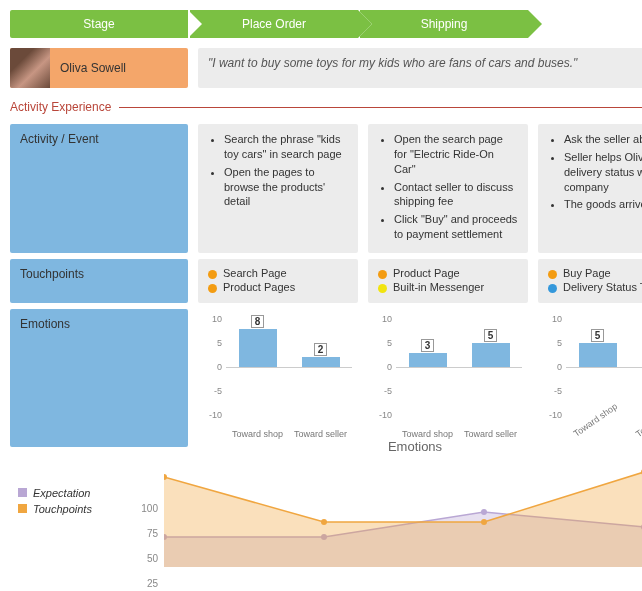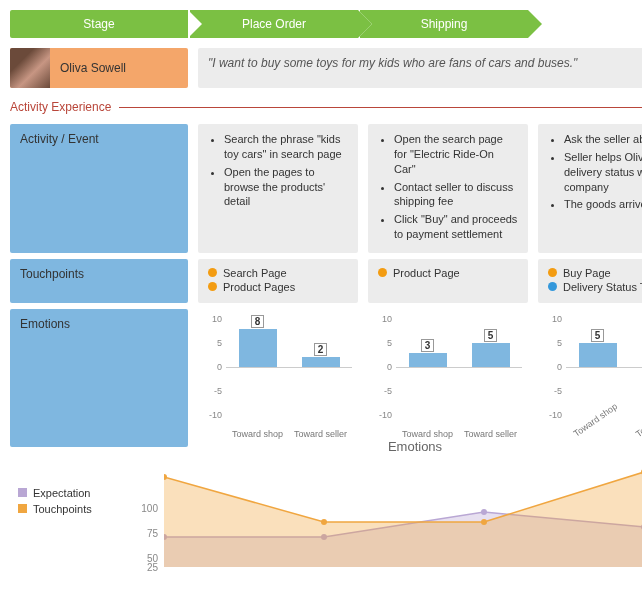--- a/index.html
+++ b/index.html
@@ -97,21 +97,21 @@
     background: #ececec;
     padding: 8px 10px;
     border-radius: 2px;
     font-size: 11px;
   }
   .col-cell.nobg { background: transparent; padding: 4px 2px; }
 
   ul.bullets { list-style: disc; padding-left: 16px; }
   ul.bullets li { margin-bottom: 3px; line-height: 1.35; color:#333; }
 
-  .tp-item { display: flex; align-items: center; margin-bottom: 2px; }
+  .tp-item { display: flex; align-items: flex-end; margin-bottom: 2px; }
   .dot { width: 9px; height: 9px; border-radius: 50%; margin-right: 6px; flex-shrink:0; }
   .dot.orange { background: #f39c12; }
   .dot.yellow { background: #f1e40f; }
   .dot.blue { background: #3498db; }
 
   
   .barchart {
     position: relative;
     height: 130px;
     width: 156px;
@@ -148,21 +148,21 @@
     width: 60px;
     text-align: center;
     font-size: 9px;
     color: #777;
   }
   .barchart.rot .xcat { transform: rotate(-35deg); transform-origin: left top; bottom: 0; }
 
   
   .emotions-block { margin-top: 10px; display: flex; }
   .legend {
-    width: 120px; padding: 30px 8px 0 8px; font-size: 11px;
+    width: 120px; padding: 30px 8px 0 8px; font-size: 11px; font-style: italic;
   }
   .legend .item { display:flex; align-items:center; margin-bottom:4px; }
   .sq { width:9px; height:9px; margin-right:6px; }
   .sq.purple { background:#b9a7d4; }
   .sq.orange { background:#f0a640; }
   .linechart {
     position: relative;
     flex: 1;
     height: 120px;
     font-size: 10px;
@@ -234,20 +234,24 @@
         <div class="tp-item">
           <span class="dot orange"></span>
           <span>Product Pages</span>
         </div>
       </div>
     <div class="col-cell" id="tp1">
         <div class="tp-item">
           <span class="dot orange"></span>
           <span>Product Page</span>
         </div>
+        <div class="tp-item">
+          <span class="dot yellow"></span>
+          <span>Built-in Messenger</span>
+        </div>
       </div>
     <div class="col-cell" id="tp2">
         <div class="tp-item">
           <span class="dot orange"></span>
           <span>Buy Page</span>
         </div>
         <div class="tp-item">
           <span class="dot blue"></span>
           <span>Delivery Status Tracking</span>
         </div>
@@ -327,21 +331,21 @@
       <div class="item">
           <span class="sq orange"></span>
           <span>Touchpoints</span>
         </div>
     </div>
     <div class="linechart" id="lc">
       <div class="title">Emotions</div>
     <div class="lytick" style="top: 1px;">100</div>
         <div class="lytick" style="top: 26px;">75</div>
         <div class="lytick" style="top: 51px;">50</div>
-        <div class="lytick" style="top: 60px; text-align: right;">25</div>
+        <div class="lytick" style="top: 76px; text-align: right;">25</div>
         <div class="lytick" style="top: 101px;">0</div>
         <svg width="480" height="110">
           <polygon points="0,104 0,74 160,74 320,48.99999999999999 480,64 480,104" fill="#b9a7d4" fill-opacity="0.35" stroke="none"></polygon>
           <polyline points="0,74 160,74 320,48.99999999999999 480,64" fill="none" stroke="#b9a7d4" stroke-width="1.5"></polyline>
           <circle cx="0" cy="74" r="3" fill="#b9a7d4"></circle>
           <circle cx="160" cy="74" r="3" fill="#b9a7d4"></circle>
           <circle cx="320" cy="48.99999999999999" r="3" fill="#b9a7d4"></circle>
           <circle cx="480" cy="64" r="3" fill="#b9a7d4"></circle>
           <polygon points="0,104 0,13.999999999999998 160,59.00000000000001 320,59.00000000000001 480,9.000000000000004 480,104" fill="#f0a640" fill-opacity="0.35" stroke="none"></polygon>
           <polyline points="0,13.999999999999998 160,59.00000000000001 320,59.00000000000001 480,9.000000000000004" fill="none" stroke="#f0a640" stroke-width="1.5"></polyline>

